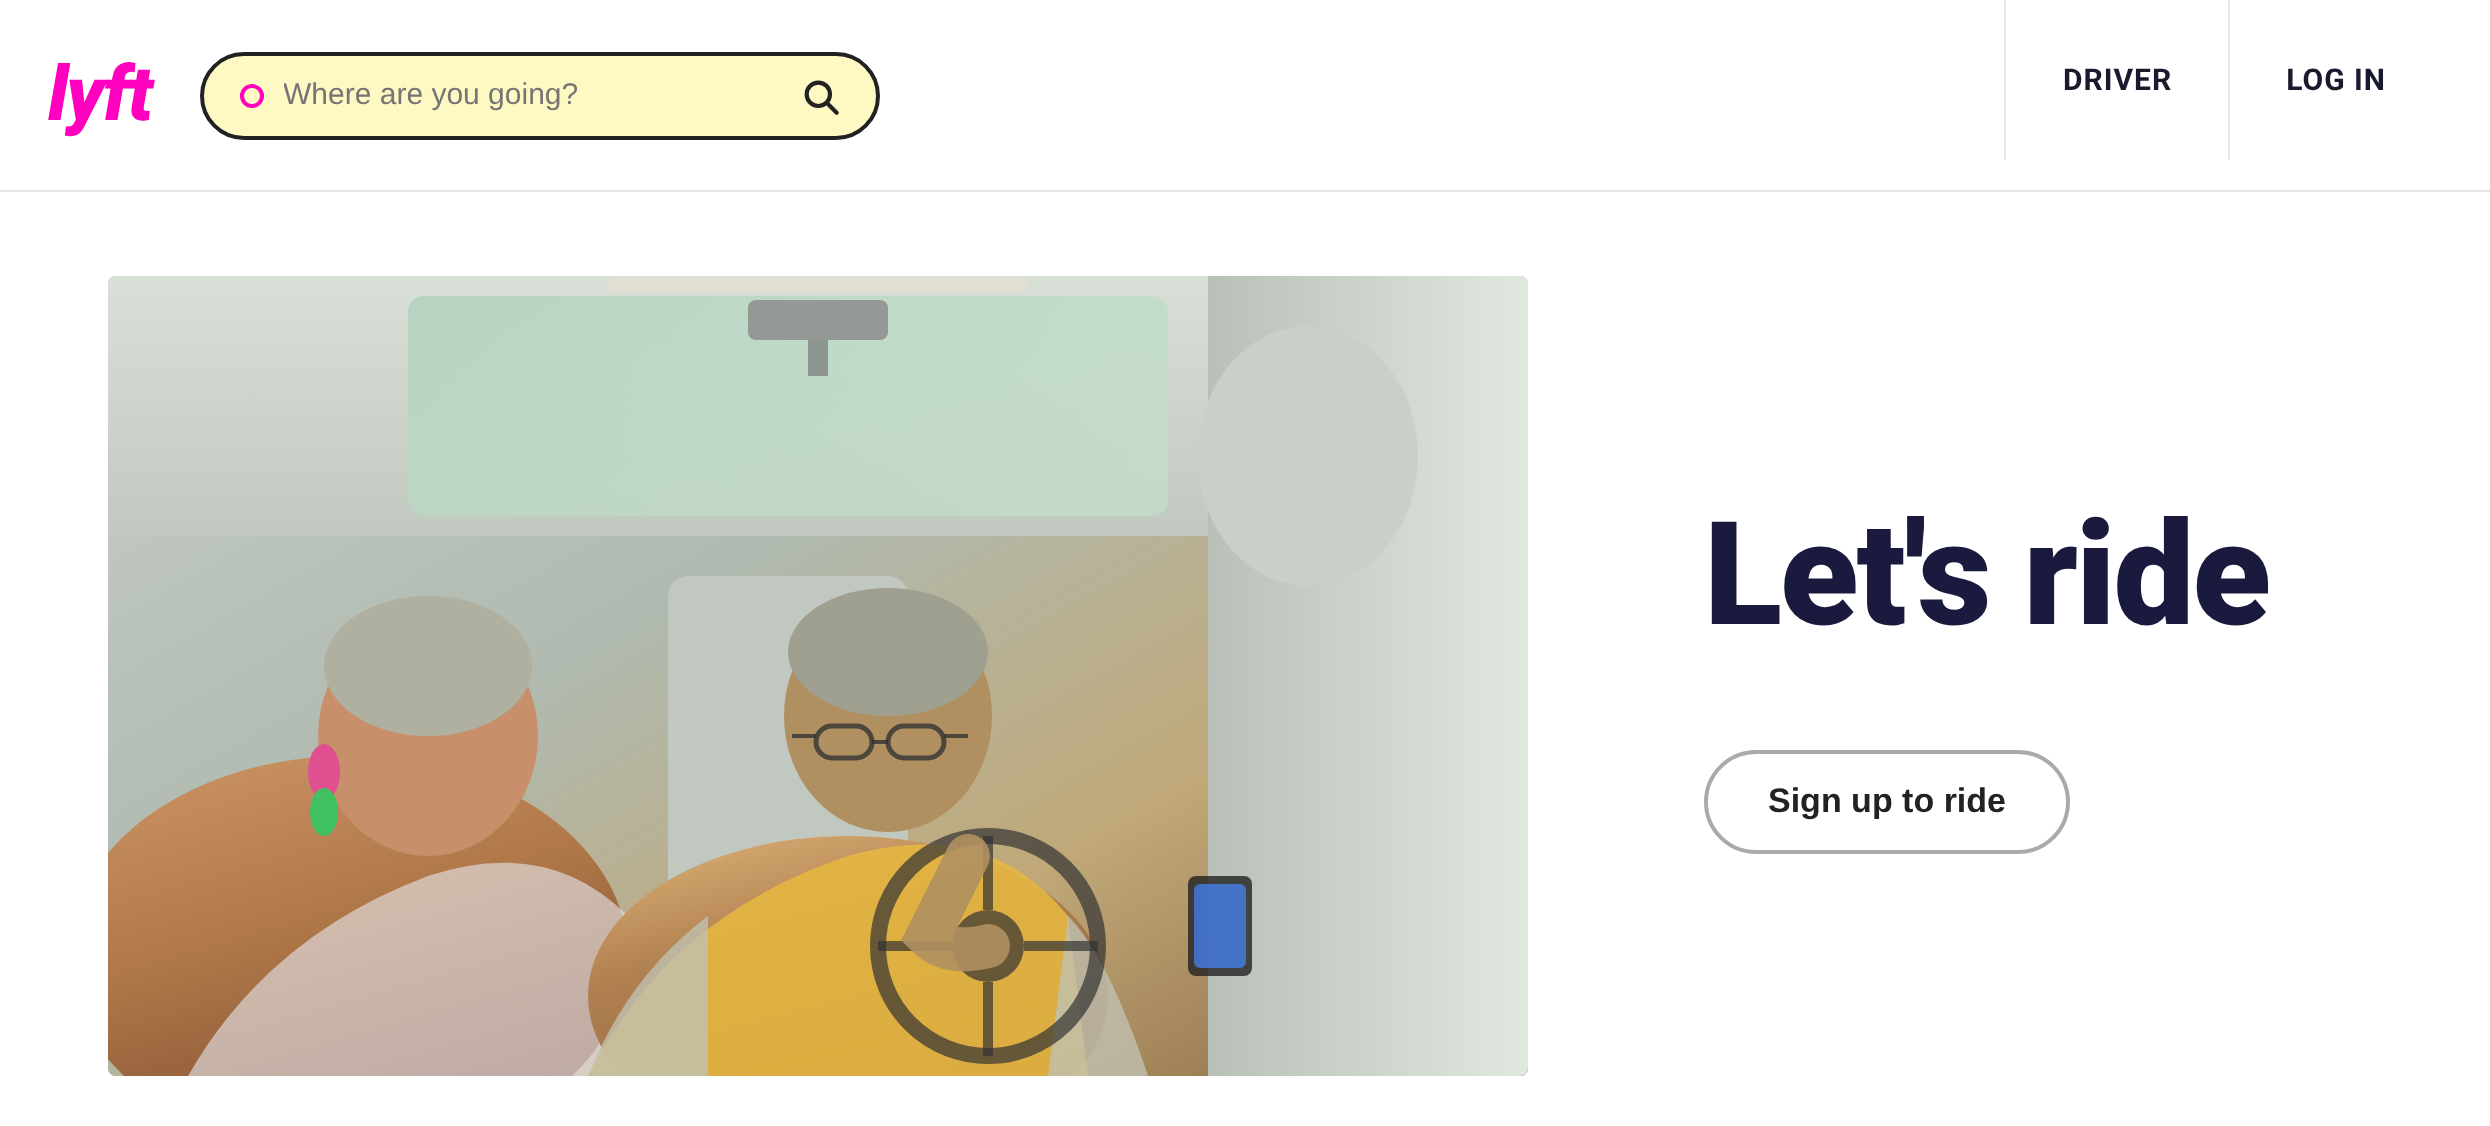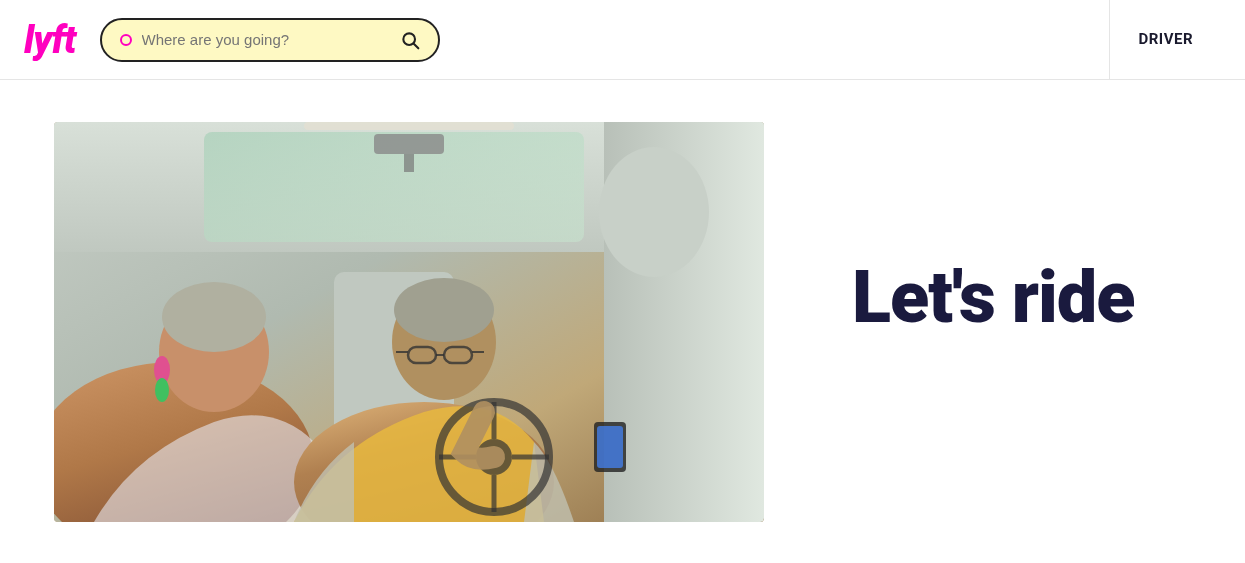--- a/index.html
+++ b/index.html
@@ -14,21 +14,21 @@
       width: 1245px;
       min-height: 563px;
       overflow-x: hidden;
     }
 
     
     .header {
       display: flex;
       align-items: center;
       padding: 0 24px;
-      height: 80px;
+      height: 96px;
       border-bottom: 1px solid #e5e5e5;
       background: #fff;
     }
 
     .logo-area {
       flex-shrink: 0;
       margin-right: 24px;
     }
 
     .logo-text {
@@ -74,21 +74,21 @@
       border: none;
       cursor: pointer;
       color: #222;
       font-size: 18px;
       display: flex;
       align-items: center;
     }
 
     .nav-links {
       display: flex;
-      align-items: flex-end;
+      align-items: flex-start;
       height: 100%;
     }
 
     .nav-item {
       display: flex;
       align-items: center;
       height: 80px;
       padding: 0 28px;
       font-size: 15px;
       font-weight: 700;
@@ -188,20 +188,21 @@
     <button class="search-icon-btn">
       <svg width="20" height="20" viewBox="0 0 24 24" fill="none" stroke="#222" stroke-width="2.5" stroke-linecap="round" stroke-linejoin="round">
         <circle cx="11" cy="11" r="7"></circle>
         <line x1="16.5" y1="16.5" x2="22" y2="22"></line>
       </svg>
     </button>
   </div>
 
   <nav class="nav-links">
     <a class="nav-item">DRIVER</a>
+    <a class="nav-item">LOG IN</a>
   </nav>
 
 </header>
 
 <main class="main-content">
 
   <div class="hero-image-container">
     <svg class="photo-svg" viewBox="0 0 710 400" xmlns="http://www.w3.org/2000/svg">
 
       <defs>
@@ -298,16 +299,17 @@
       <path d="M430 290 Q420 310 410 330 Q420 340 440 335" fill="none" stroke="#b09060" stroke-width="22" stroke-linecap="round" opacity="0.9"></path>
 
       <rect x="250" y="0" width="210" height="8" rx="4" fill="#e8e0d0" opacity="0.6"></rect>
     </svg>
   </div>
 
   <div class="hero-text-area">
     <h1 class="hero-heading">Let's ride</h1>
 
     <div class="cta-buttons">
+      <button class="btn-ride">Sign up to ride</button>
     </div>
   </div>
 
 </main>
 
 </body></html>

